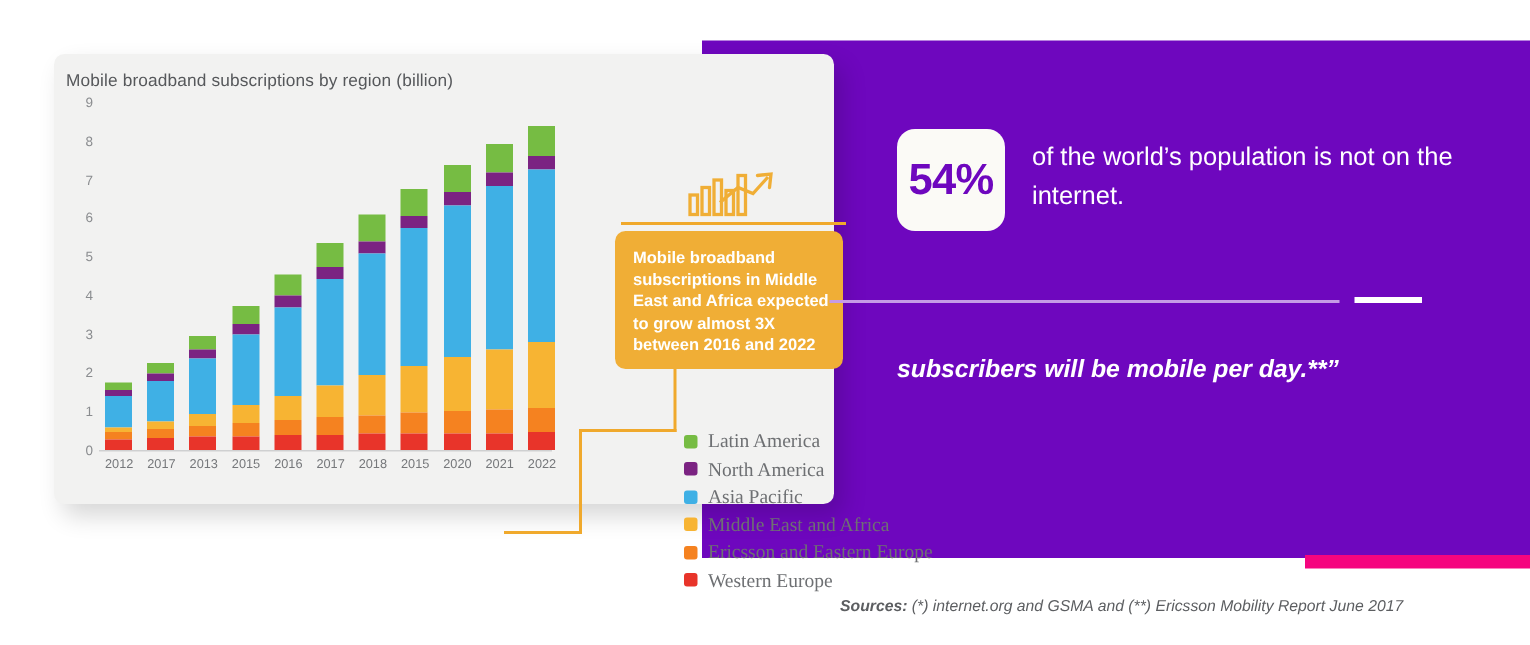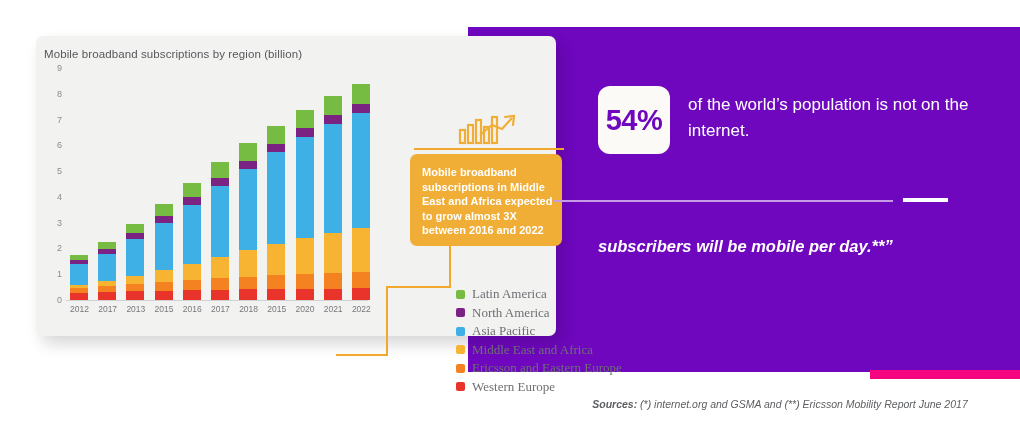--- a/index.html
+++ b/index.html
@@ -97,21 +97,21 @@
   
   .quote{
     position:absolute;left:598px;top:233px;width:400px;
     font-size:16.5px;line-height:26px;color:#FFFFFF;font-style:italic;
   }
   .quote .l1{font-weight:normal;}
   .quote .l2,.quote .l3{font-weight:bold;}
 
   
   .sources{
-    position:absolute;left:560px;top:398px;width:440px;text-align:center;
+    position:absolute;left:560px;top:398px;width:440px;text-align:left;
     font-size:10.5px;color:#5C5E61;font-style:italic;
   }
   .sources b{font-style:italic;font-weight:bold;}
 </style>
 </head>
 <body>
 
 <div id="stage">
 
   <div class="purple-panel"></div>

